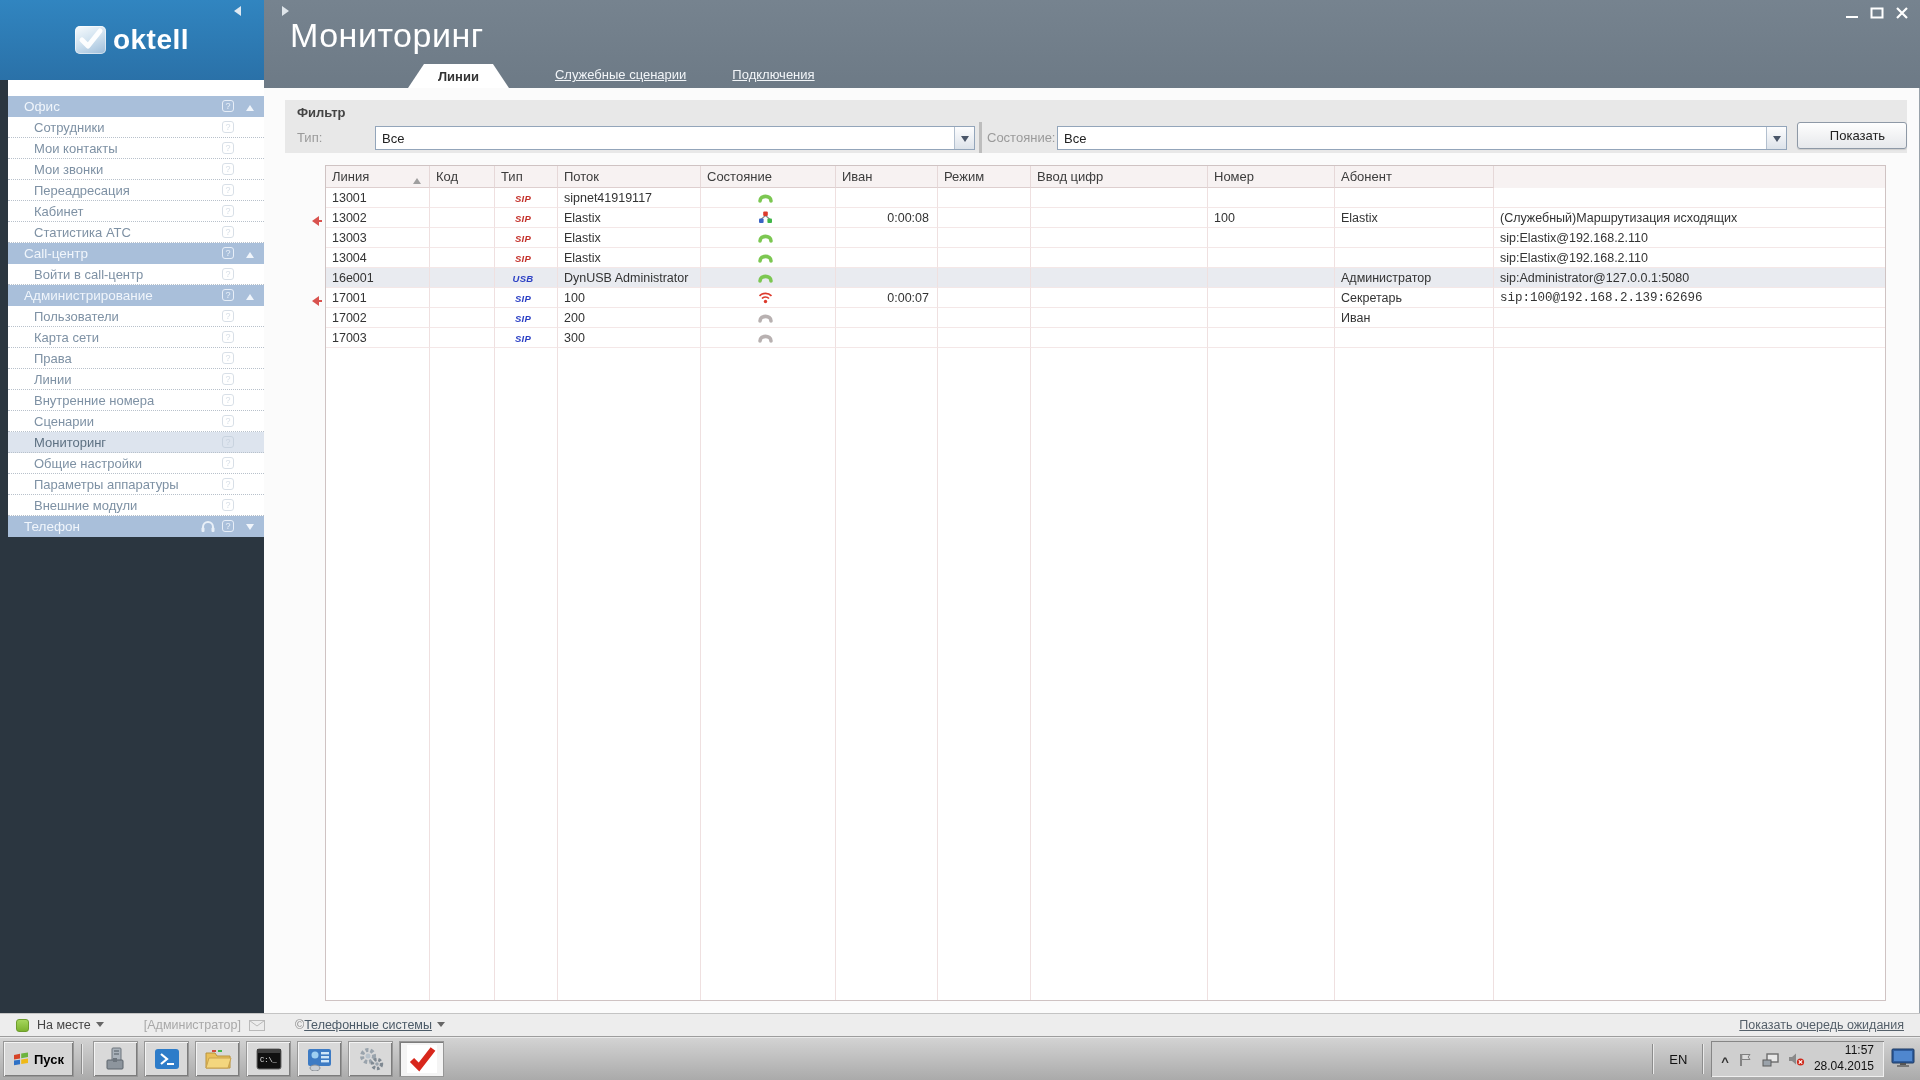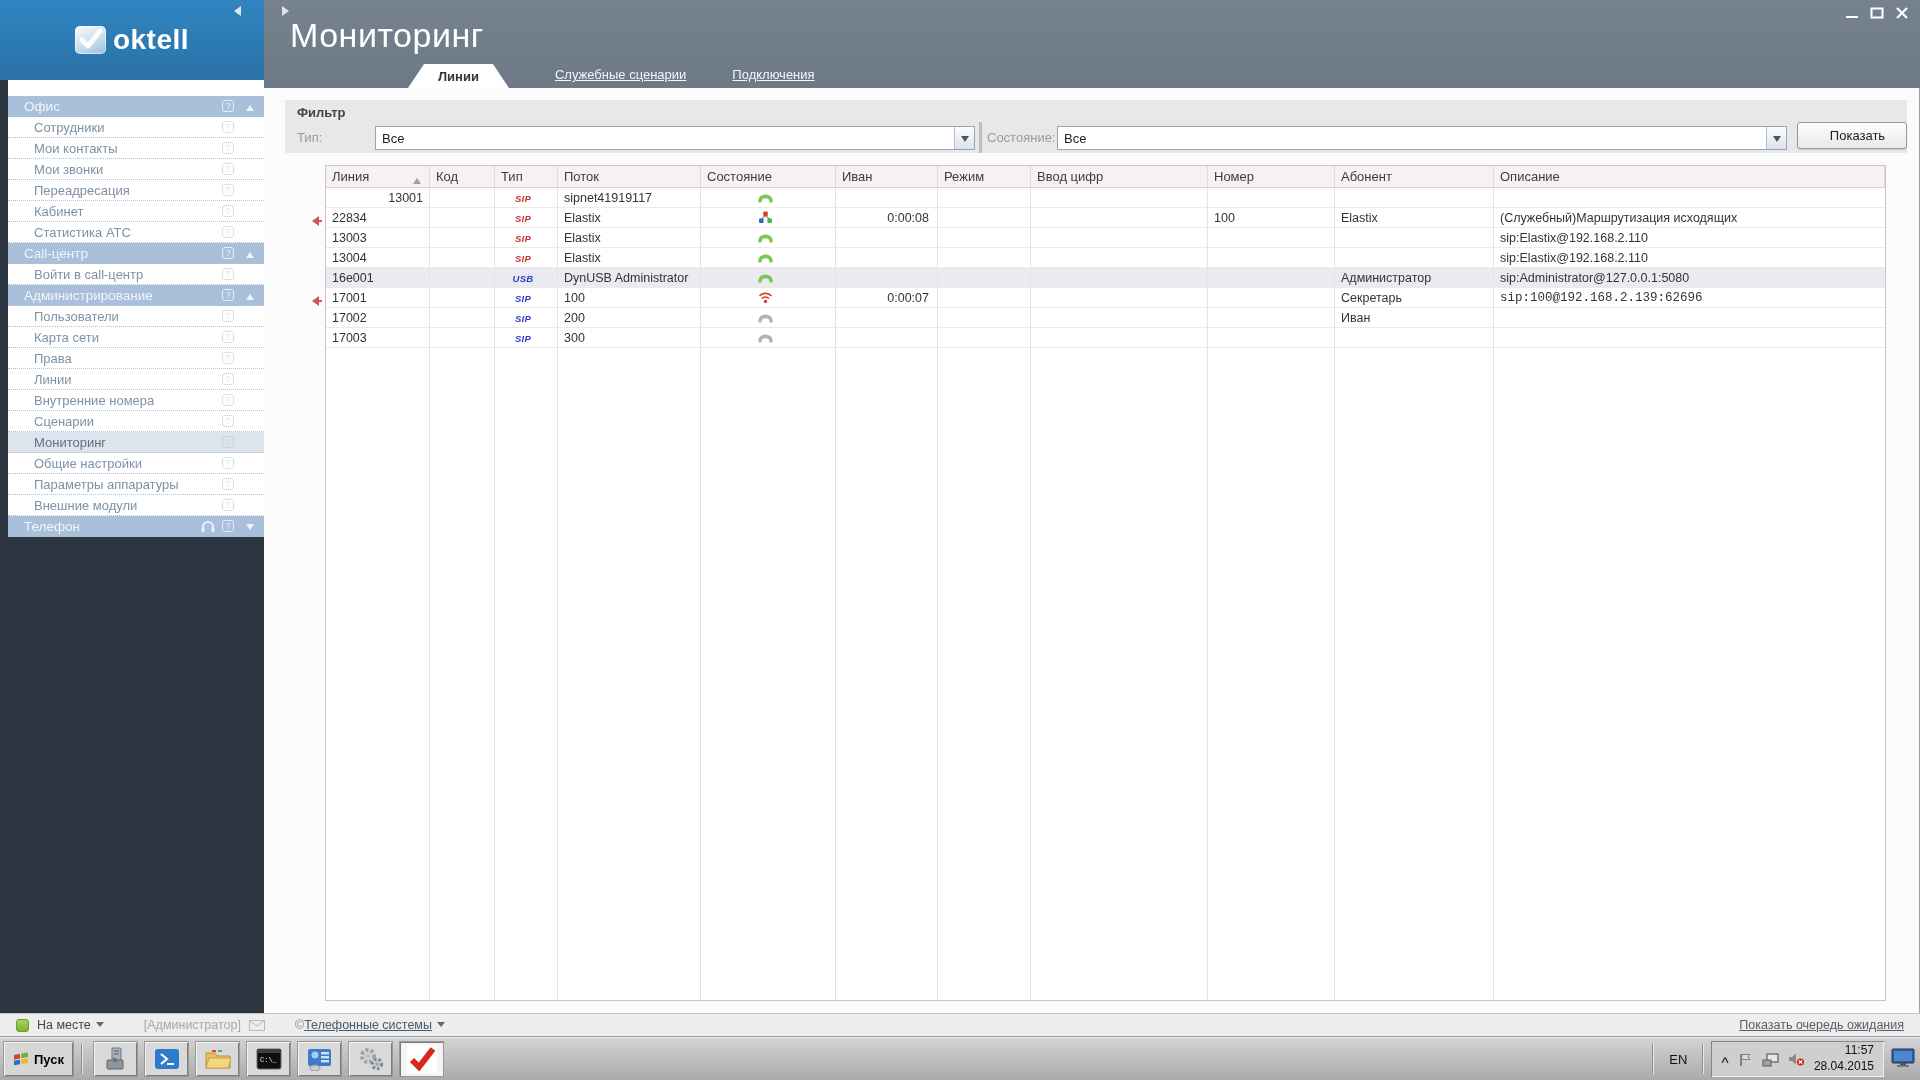--- a/index.html
+++ b/index.html
@@ -285,39 +285,38 @@
         <div class="th" style="width: 104px;"><span>Линия</span><span class="sort-arrow"></span></div>
         <div class="th" style="width: 65px;"><span>Код</span></div>
         <div class="th" style="width: 63px;"><span>Тип</span></div>
         <div class="th" style="width: 143px;"><span>Поток</span></div>
         <div class="th" style="width: 135px;"><span>Состояние</span></div>
         <div class="th" style="width: 102px;"><span>Иван</span></div>
         <div class="th" style="width: 93px;"><span>Режим</span></div>
         <div class="th" style="width: 177px;"><span>Ввод цифр</span></div>
         <div class="th" style="width: 127px;"><span>Номер</span></div>
         <div class="th" style="width: 159px;"><span>Абонент</span></div>
-        <div class="th" style="flex: 1 1 0%;"><span>Описание</span></div>
-      </div>
-      <div class="tr data">
-        <div class="td" style="width: 104px; text-align: right;">13001</div>
+      </div>
+      <div class="tr data">
+        <div class="td" style="width: 104px;">13001</div>
         <div class="td" style="width: 65px;"></div>
         <div class="td c" style="width: 63px;"><span class="type-badge" style="color:#c4312b">SIP</span></div>
         <div class="td" style="width: 143px;">sipnet41919117</div>
         <div class="td c" style="width: 135px;"><svg width="17" height="12">
             <path d="M3,10 C3,3.8 14,3.8 14,10" fill="none" stroke="#7cc752" stroke-width="3.6" stroke-linecap="round"></path>
           </svg></div>
         <div class="td r" style="width: 102px;"></div>
         <div class="td" style="width: 93px;"></div>
         <div class="td" style="width: 177px;"></div>
         <div class="td" style="width: 127px;"></div>
         <div class="td" style="width: 159px;"></div>
         <div class="td" style="flex: 1 1 0%; border-right: none;"></div>
       </div>
       <div class="tr data">
-        <div class="td" style="width: 104px;">22834</div>
+        <div class="td" style="width: 104px;">13002</div>
         <div class="td" style="width: 65px;"></div>
         <div class="td c" style="width: 63px;"><span class="type-badge" style="color:#c4312b">SIP</span></div>
         <div class="td" style="width: 143px;">Elastix</div>
         <div class="td c" style="width: 135px;"><svg width="15" height="13">
             <path d="M7.5,4.5 L3.2,8.2 M7.5,4.5 L11.8,8.2" stroke="#8a8a8a" stroke-width="1.2"></path>
             <rect x="5.2" y="0.5" width="4.6" height="4.4" rx="1" fill="#dd3a2c"></rect>
             <rect x="1" y="7.6" width="4.6" height="4.4" rx="1" fill="#3a63c4"></rect>
             <rect x="9.4" y="7.6" width="4.6" height="4.4" rx="1" fill="#41b649"></rect>
           </svg></div>
         <div class="td r" style="width: 102px;">0:00:08</div>

